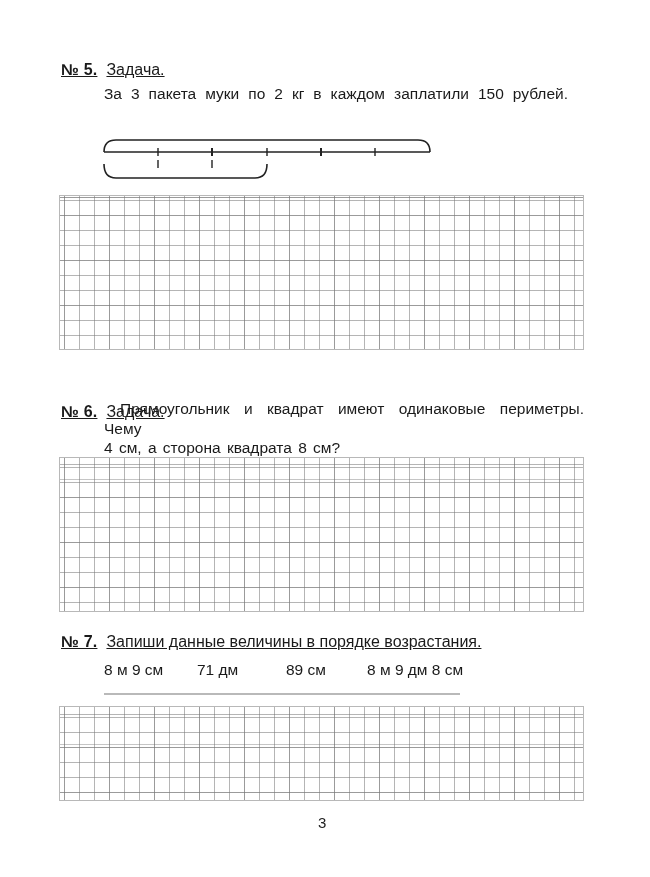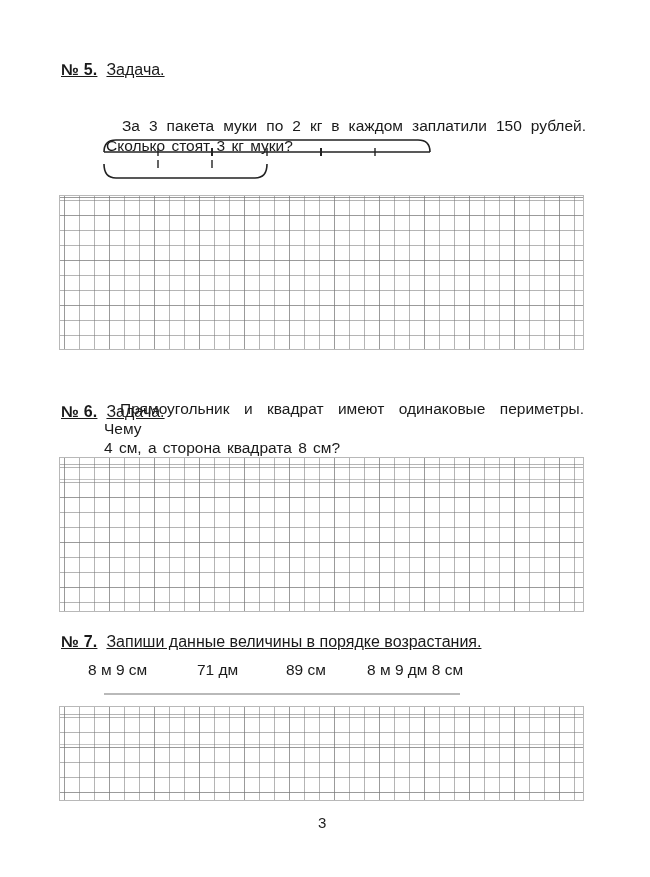--- a/index.html
+++ b/index.html
@@ -41,23 +41,22 @@
   .qty { font-size: 15.5px; line-height: 20px; white-space: nowrap; }
   .answer-line { height: 2px; background: #b9b9b9; }
   .page-num { font-size: 15px; line-height: 18px; color: #222; }
 </style>
 </head>
 <body>
 
 <div class="abs heading" style="left:61px; top:60px;">
   <span class="num">№ 5.</span><span class="title">Задача.</span>
 </div>
-<div class="abs body-text" style="left:106px; top:84px; width:480px;margin-top:32px;">
+<div class="abs body-text" style="left:88px; top:84px; width:480px;">
   <span class="line justify" style="text-indent:16px;">За 3 пакета муки по 2 кг в каждом заплатили 150 рублей.</span>
-  <span class="line">Сколько стоят 3 кг муки?</span>
 </div>
 
 <svg class="abs" style="left:100px; top:136px;" width="336" height="46" viewBox="0 0 336 46">
 
   <path d="M4,16 Q4,4 16,4 L318,4 Q330,4 330,16" fill="none" stroke="#222" stroke-width="1.6"></path>
 
   <line x1="4" y1="16" x2="330" y2="16" stroke="#222" stroke-width="1.6"></line>
 
   <g stroke="#222" stroke-width="1.4">
     <line x1="58" y1="12" x2="58" y2="20"></line>
@@ -83,21 +82,21 @@
   <span class="line justify" style="text-indent:16px;">Прямоугольник и квадрат имеют одинаковые периметры. Чему</span>
   <span class="line">4 см, а сторона квадрата 8 см?</span>
 </div>
 
 <div class="abs grid" style="left:59px; top:457px; width:525px; height:155px; background-position: 4px 4px, 4px 9px, 4px 4px, 4px 39px;"></div>
 
 <div class="abs heading" style="left:61px; top:632px;">
   <span class="num">№ 7.</span><span class="title">Запиши данные величины в порядке возрастания.</span>
 </div>
 
-<div class="abs qty" style="left:88px; top:660px;">8 м 9 см</div>
+<div class="abs qty" style="left:104px; top:660px;">8 м 9 см</div>
 <div class="abs qty" style="left:197px; top:660px;">71 дм</div>
 <div class="abs qty" style="left:286px; top:660px;">89 см</div>
 <div class="abs qty" style="left:367px; top:660px;">8 м 9 дм 8 см</div>
 
 <div class="abs answer-line" style="left:104px; top:693px; width:356px;"></div>
 
 <div class="abs grid" style="left:59px; top:706px; width:525px; height:95px; background-position: 4px 10px, 4px 10px, 4px 4px, 4px 40px;"></div>
 
 <div class="abs page-num" style="left:318px; top:814px;">3</div>
 

